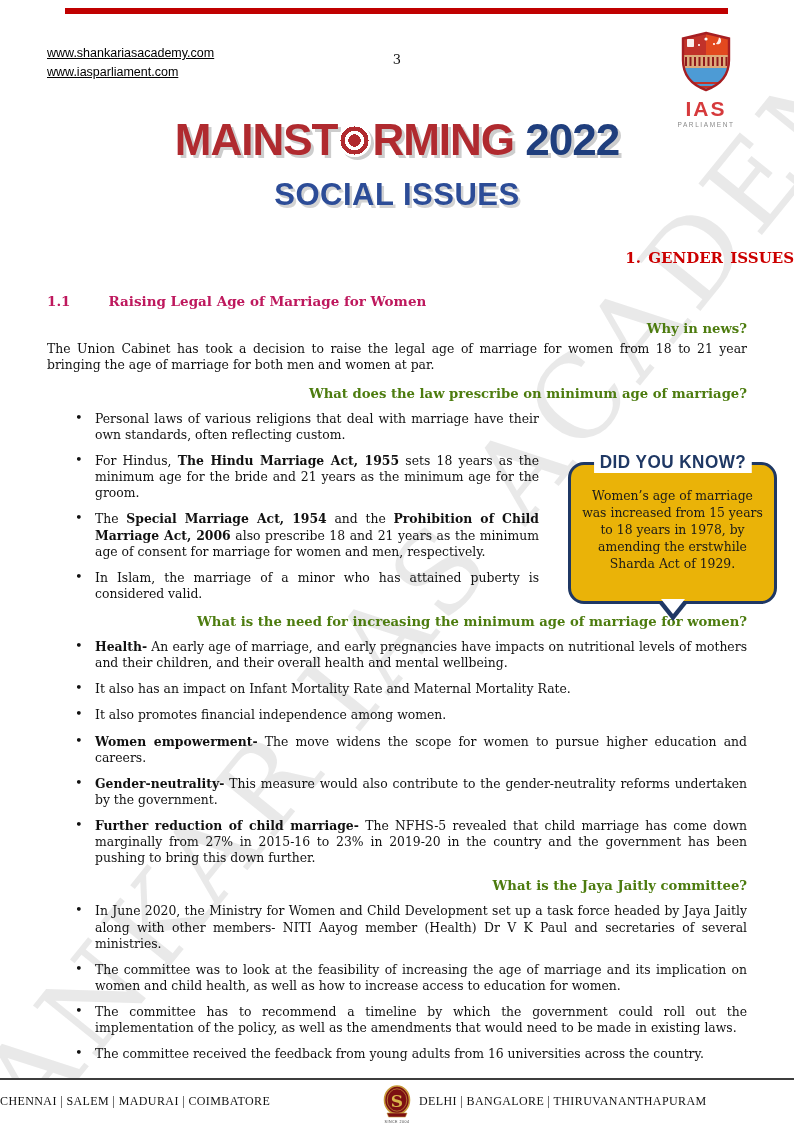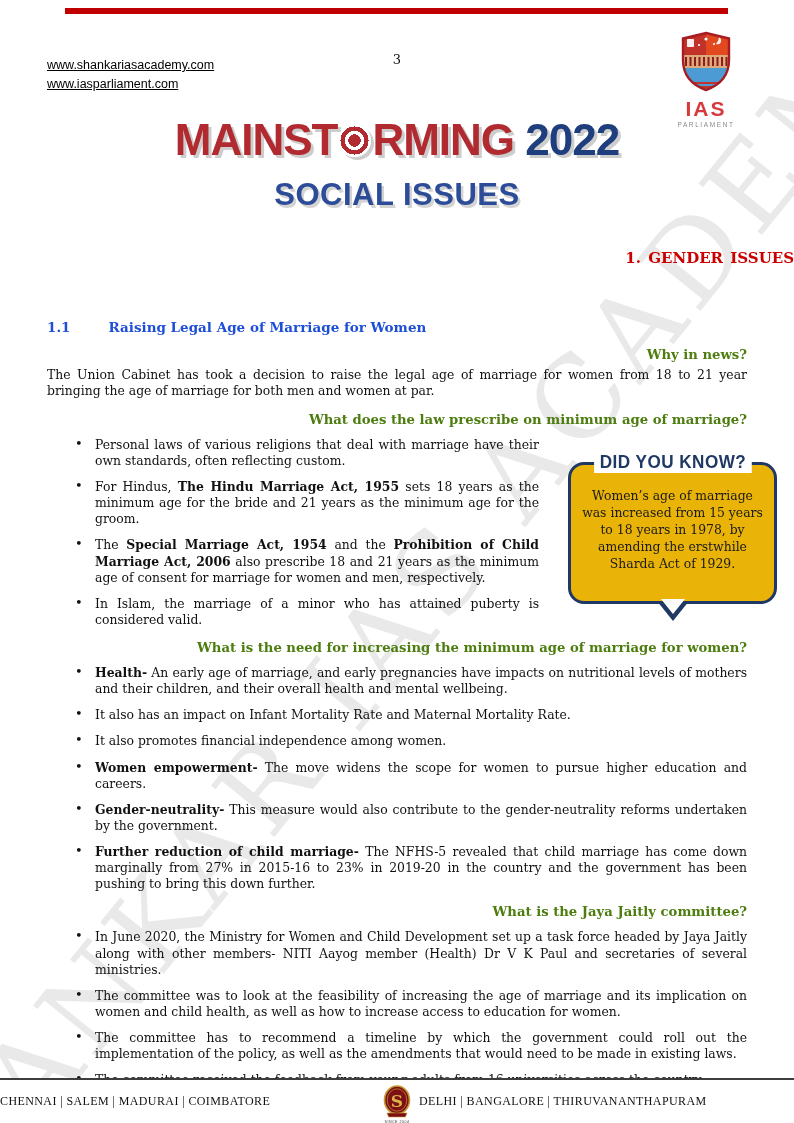--- a/index.html
+++ b/index.html
@@ -5,21 +5,21 @@
   html,body{margin:0;padding:0;background:#e9e9e9;}
   .page{position:relative;width:794px;height:1123px;margin:0 auto;background:#fff;overflow:hidden;
         font-family:"DejaVu Serif",serif;color:#111;}
   
   .top-bar{position:absolute;left:65px;top:8px;width:663px;height:6px;background:#c00000;}
   
   .watermark{position:absolute;left:400px;top:620px;transform:translate(-50%,-50%) rotate(-51deg);
              font-family:"DejaVu Serif",serif;font-size:112px;letter-spacing:8px;white-space:nowrap;
              color:rgba(110,110,110,0.15);z-index:0;pointer-events:none;}
   
-  .hdr-links{position:absolute;left:47px;top:56px;z-index:2;font-family:"Liberation Sans",sans-serif;
+  .hdr-links{position:absolute;left:47px;top:44px;z-index:2;font-family:"Liberation Sans",sans-serif;
              font-size:12.5px;line-height:1.55;}
   .hdr-links a{display:block;color:#000;text-decoration:underline;cursor:pointer;}
   .page-num{position:absolute;left:0;right:0;top:52px;text-align:center;font-size:13px;z-index:1;}
   .brand{position:absolute;right:56px;top:30px;width:64px;text-align:center;z-index:2;}
   .brand-ias{font-family:"Liberation Sans",sans-serif;font-weight:bold;font-size:21px;letter-spacing:2px;
              color:#d63a3c;line-height:1;margin-top:2px;}
   .brand-sub{font-family:"Liberation Sans",sans-serif;font-size:6.5px;letter-spacing:1.6px;color:#8a8a8a;margin-top:2px;}
   
   main{position:absolute;top:118px;left:0;right:0;z-index:1;}
   .main-title{text-align:center;font-family:"Liberation Sans",sans-serif;font-weight:bold;
@@ -30,21 +30,21 @@
   .bullseye{display:inline-block;width:33px;height:33px;border-radius:50%;vertical-align:-2px;margin:0 1px;
             background:radial-gradient(circle,#b02a2f 0 27%,#ffffff 27% 41%,#b02a2f 41% 60%,#ffffff 60% 73%,#161616 73% 100%);
             box-shadow:3px 3px 0 rgba(130,130,130,0.40);}
   .subtitle{text-align:center;font-family:"Liberation Sans",sans-serif;font-weight:bold;font-size:31px;
             letter-spacing:0.5px;color:#2c4c97;margin-top:15px;text-shadow:2.5px 2.5px 0 rgba(130,130,130,0.35);}
   .date-line{text-align:center;margin-top:15px;font-size:21.5px;color:#1a1a1a;}
   .date-line svg{vertical-align:-5px;margin-right:9px;}
   .chapter{text-align:right;margin-top:36px;font-weight:bold;font-size:15px;color:#cc0000;word-spacing:2px;}
   
   .content-area{padding:0 47px;}
-  .section-title{margin-top:52px;font-weight:bold;font-size:13.5px;color:#1d4ed8;}
+  .section-title{margin-top:26px;font-weight:bold;font-size:13.5px;color:#be185d;}
   .section-title .sec-num{margin-right:38px;}
   .q-heading{font-weight:bold;font-size:13.2px;margin:12px 0 0 0;color:#4d7c0f;text-align:right;}
   p.body-par{margin:5px 0 0 0;font-size:12.4px;line-height:1.32;text-align:justify;}
   ul.bullets{list-style:none;margin:10px 0 0 28px;padding:0;}
   ul.bullets li{position:relative;padding-left:20px;font-size:12.4px;line-height:1.3;text-align:justify;
                 margin-bottom:10px;}
   ul.bullets li::before{content:"\2022";position:absolute;left:0;top:-1px;font-size:13px;}
   ul.bullets.narrow{padding-right:208px;}
   .b{font-weight:bold;}
   

